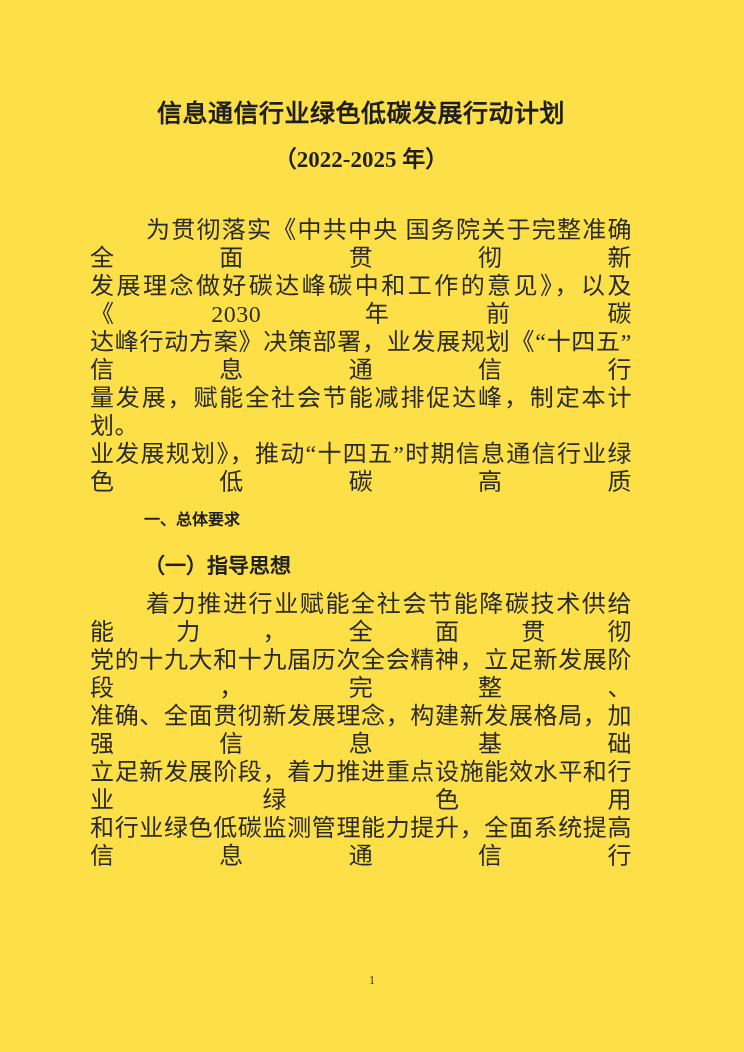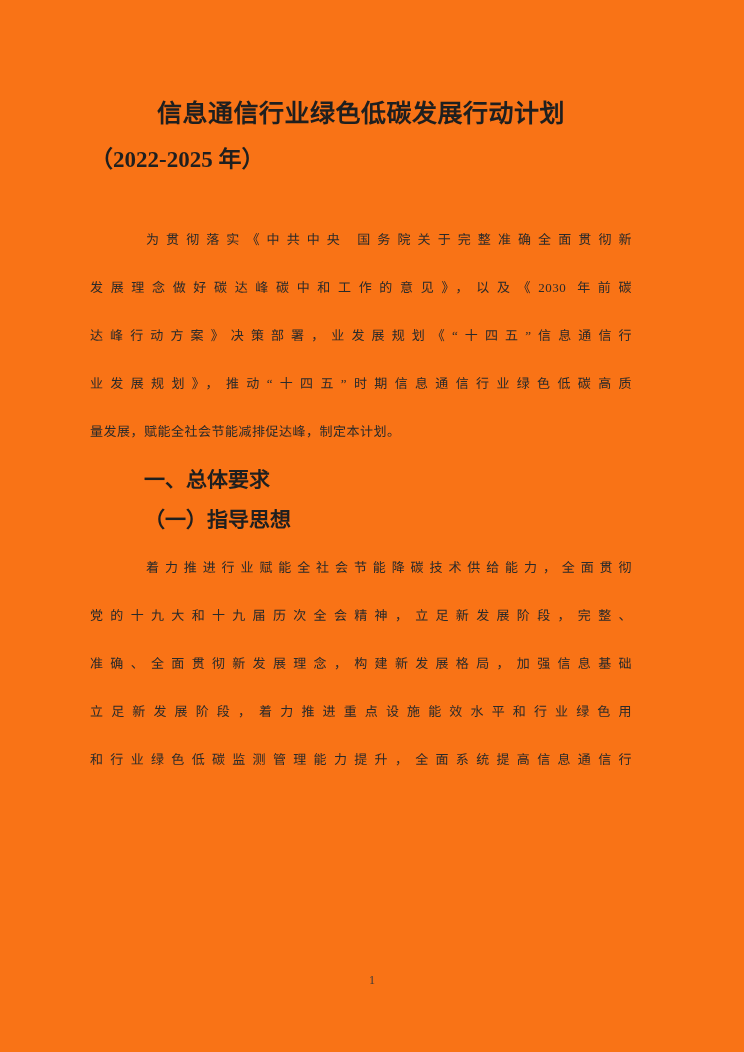--- a/index.html
+++ b/index.html
@@ -5,21 +5,21 @@
   html, body {
     margin: 0;
     padding: 0;
     background: #ffffff;
   }
   .sheet {
     position: relative;
     width: 744px;
     height: 1052px;
     margin: 0 auto;
-    background: #f97316;
+    background: #fde047;
     color: #2a2a2a;
     font-family: "Liberation Serif", "DejaVu Serif", serif;
     overflow: hidden;
     box-sizing: border-box;
   }
   .content {
     position: absolute;
     top: 0;
     left: 90px;
     right: 112px; 
@@ -31,55 +31,56 @@
     font-weight: 700;
     text-align: center;
     color: #1f1f1f;
     letter-spacing: 0.5px;
   }
   .doc-subtitle {
     margin-top: 13px;
     font-size: 23px;
     line-height: 32px;
     font-weight: 700;
+    text-align: center;
     color: #1f1f1f;
   }
   .para {
-    font-size: 13px;
-    line-height: 48px;
+    font-size: 24px;
+    line-height: 28px;
     letter-spacing: 0.5px;
   }
   .para .line {
     text-align: justify;
     text-align-last: justify;
   }
   .para .line.first {
     text-indent: 56px;
   }
   .para .line.end {
     text-align-last: left;
   }
   .para-intro   { margin-top: 40px; }
   .heading-1 {
     margin-top: 8px;
-    font-size: 21px;
+    font-size: 16px;
     line-height: 32px;
     font-weight: 700;
     font-family: "Liberation Sans", "DejaVu Sans", sans-serif;
     color: #1f1f1f;
     text-indent: 54px;
   }
   .heading-2 {
     font-size: 21px;
     line-height: 32px;
     font-weight: 700;
     color: #1f1f1f;
     text-indent: 54px;
   }
-  .heading-2.h-guiding   { margin-top: 8px; }
+  .heading-2.h-guiding   { margin-top: 14px; }
   .para-guiding   { margin-top: 8px; }
   .page-number {
     position: absolute;
     top: 972px;
     left: 0;
     width: 100%;
     text-align: center;
     font-size: 12px;
     line-height: 16px;
     color: #3a3a3a;
@@ -92,22 +93,22 @@
 <div class="sheet">
   <div class="content">
 
     <h1 class="doc-title">信息通信行业绿色低碳发展行动计划</h1>
     <div class="doc-subtitle">（2022-2025 年）</div>
 
     <div class="para para-intro">
       <div class="line first">为贯彻落实《中共中央 国务院关于完整准确全面贯彻新</div>
       <div class="line">发展理念做好碳达峰碳中和工作的意见》，以及《2030 年前碳</div>
       <div class="line">达峰行动方案》决策部署，业发展规划《“十四五”信息通信行</div>
+      <div class="line end">量发展，赋能全社会节能减排促达峰，制定本计划。</div>
       <div class="line">业发展规划》，推动“十四五”时期信息通信行业绿色低碳高质</div>
-      <div class="line end">量发展，赋能全社会节能减排促达峰，制定本计划。</div>
     </div>
 
     <div class="heading-1">一、总体要求</div>
 
     <div class="heading-2 h-guiding">（一）指导思想</div>
 
     <div class="para para-guiding">
       <div class="line first">着力推进行业赋能全社会节能降碳技术供给能力，全面贯彻</div>
       <div class="line">党的十九大和十九届历次全会精神，立足新发展阶段，完整、</div>
       <div class="line">准确、全面贯彻新发展理念，构建新发展格局，加强信息基础</div>

